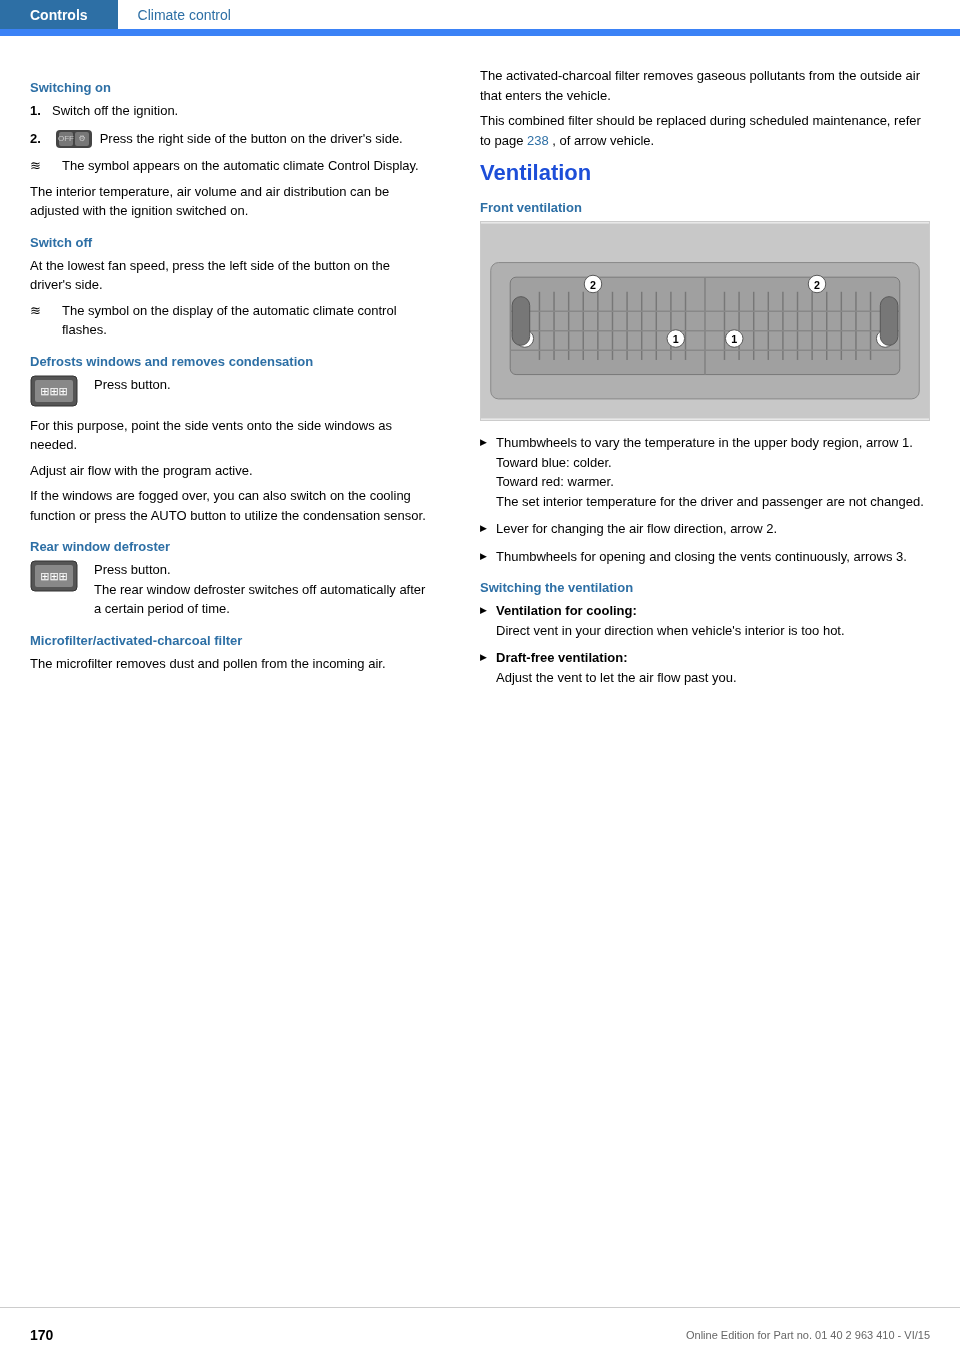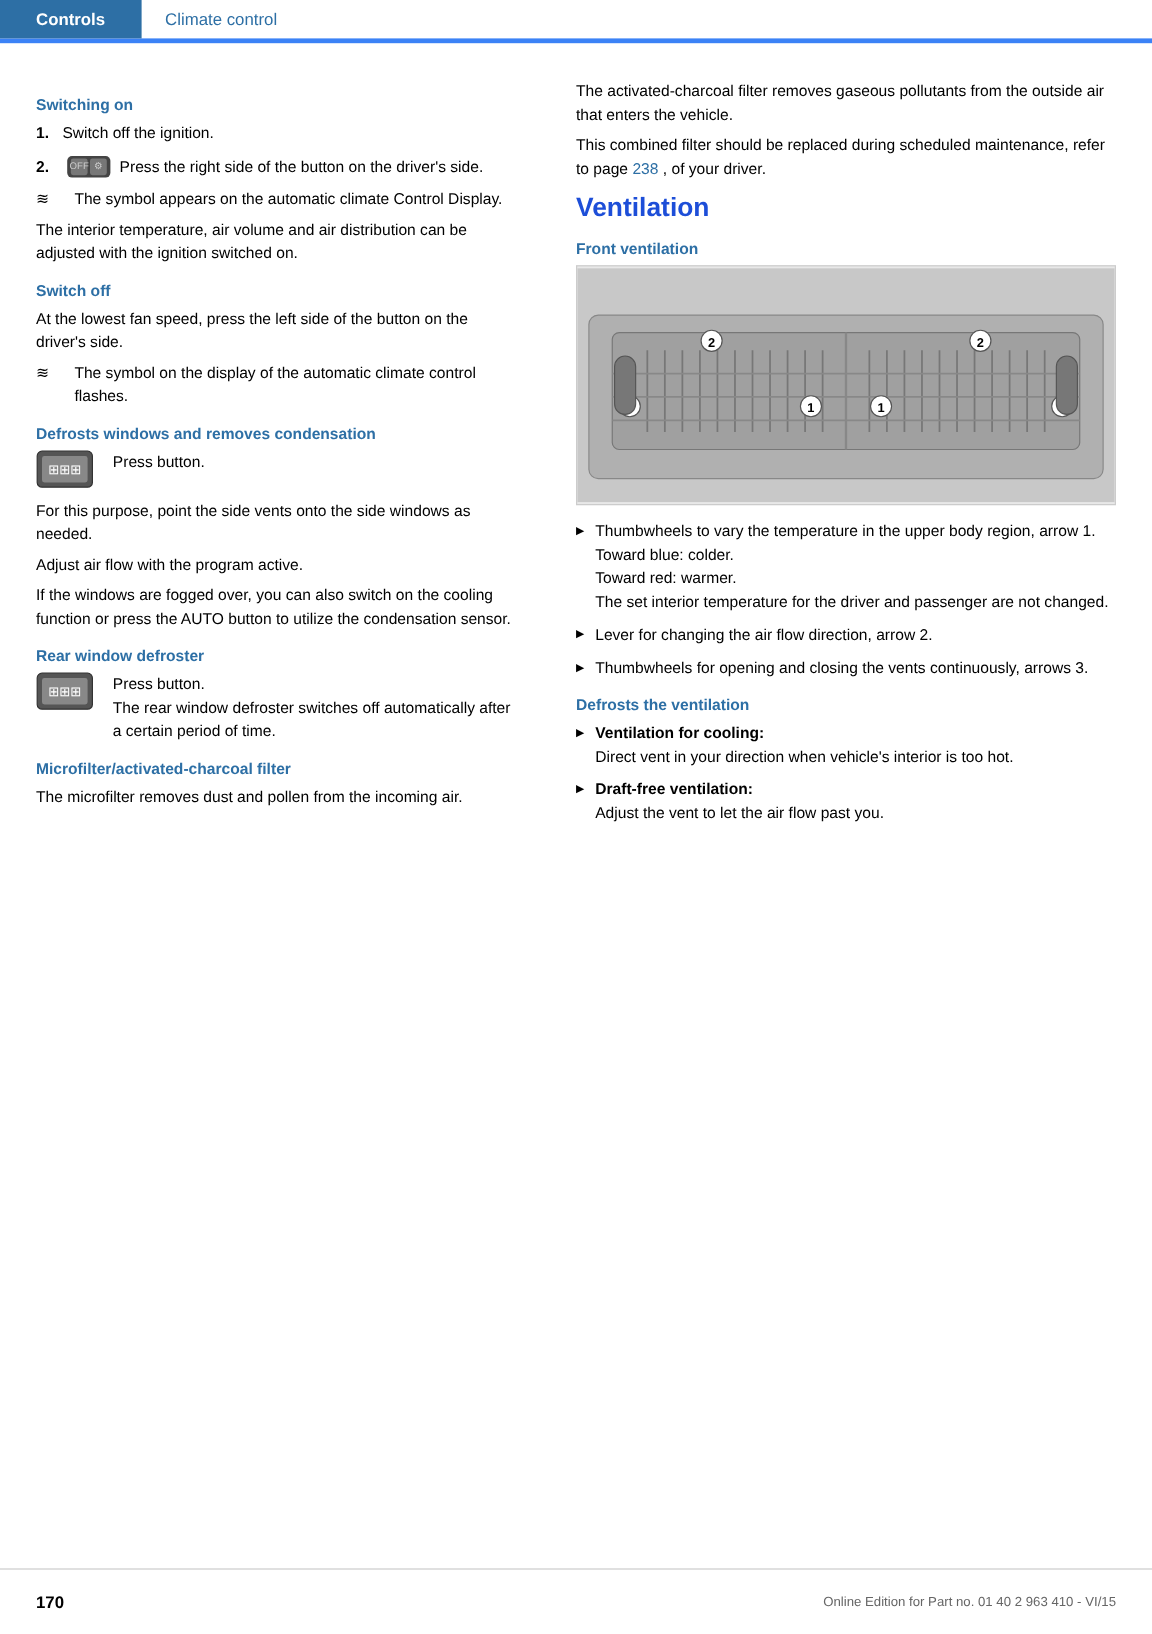--- a/index.html
+++ b/index.html
@@ -9,21 +9,21 @@
       background: #fff;
       color: #000;
       width: 960px;
       min-height: 1362px;
       position: relative;
     }
 
     
     .header {
       display: flex;
-      border-bottom: 4px solid #3b82f6;
+      border-bottom: 7px solid #3b82f6;
       height: 36px;
       align-items: center;
     }
     .header-controls {
       background: #2d6fa5;
       color: #fff;
       padding: 0 30px;
       height: 100%;
       display: flex;
       align-items: center;
@@ -296,21 +296,21 @@
     <p>The microfilter removes dust and pollen from the incoming air.</p>
 
   </div>
 
   <div class="right-col">
 
     <p>The activated-charcoal filter removes gaseous pollutants from the outside air that enters the vehicle.</p>
     <p>
       <span>This combined filter should be replaced during scheduled maintenance, refer to page</span>
       <a class="link-blue">238</a>
-      <span>, of your driver.</span>
+      <span>, of arrow vehicle.</span>
     </p>
 
     <div class="section-heading-large">Ventilation</div>
 
     <div class="section-heading">Front ventilation</div>
 
     <div class="vent-image">
       <svg class="vent-svg" viewBox="0 0 460 200" xmlns="http://www.w3.org/2000/svg">
 
         <rect width="460" height="200" fill="#c8c8c8"></rect>
@@ -381,21 +381,21 @@
         The set interior temperature for the driver and passenger are not changed.</span>
       </li>
       <li>
         <span>Lever for changing the air flow direction, arrow 2.</span>
       </li>
       <li>
         <span>Thumbwheels for opening and closing the vents continuously, arrows 3.</span>
       </li>
     </ul>
 
-    <div class="section-heading">Defrosts the ventilation</div>
+    <div class="section-heading">Switching the ventilation</div>
 
     <ul class="arrow-list">
       <li>
         <span><strong>Ventilation for cooling:</strong><br>Direct vent in your direction when vehicle's interior is too hot.</span>
       </li>
       <li>
         <span><strong>Draft-free ventilation:</strong><br>Adjust the vent to let the air flow past you.</span>
       </li>
     </ul>
 

